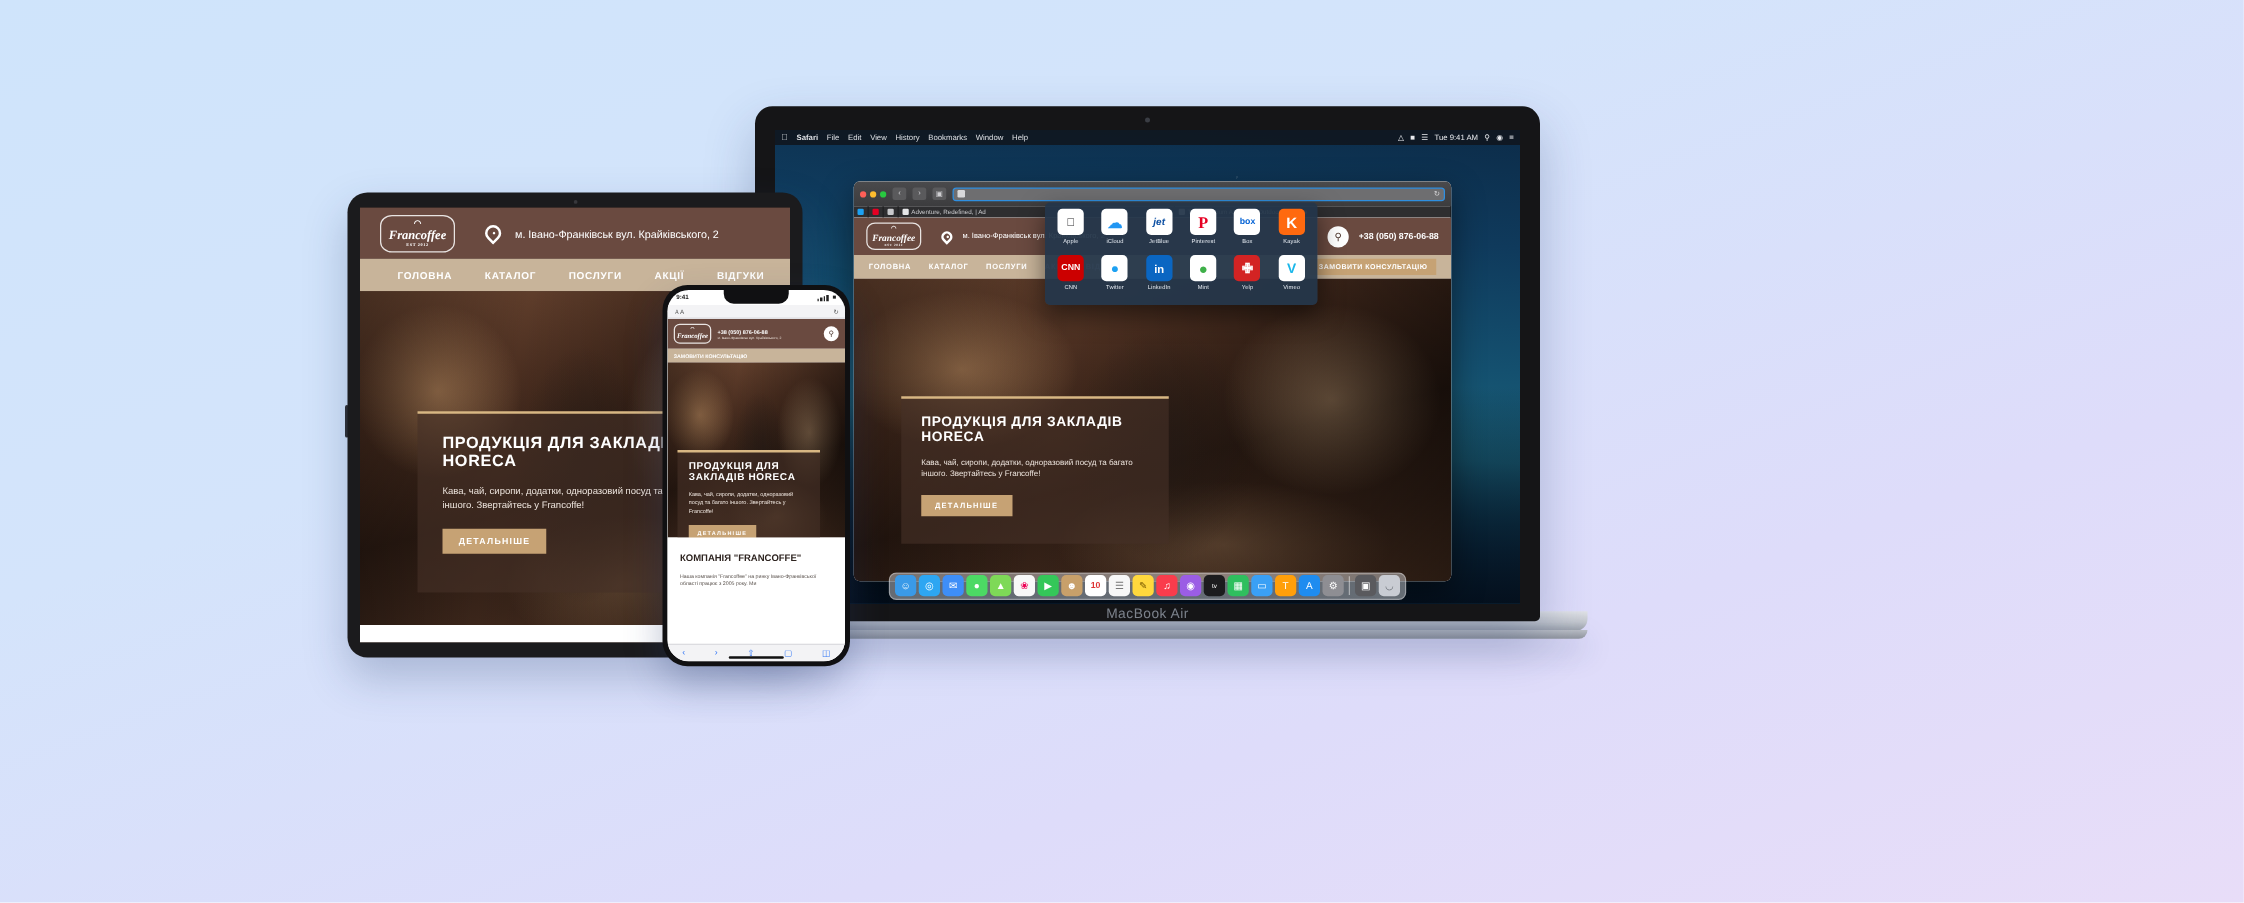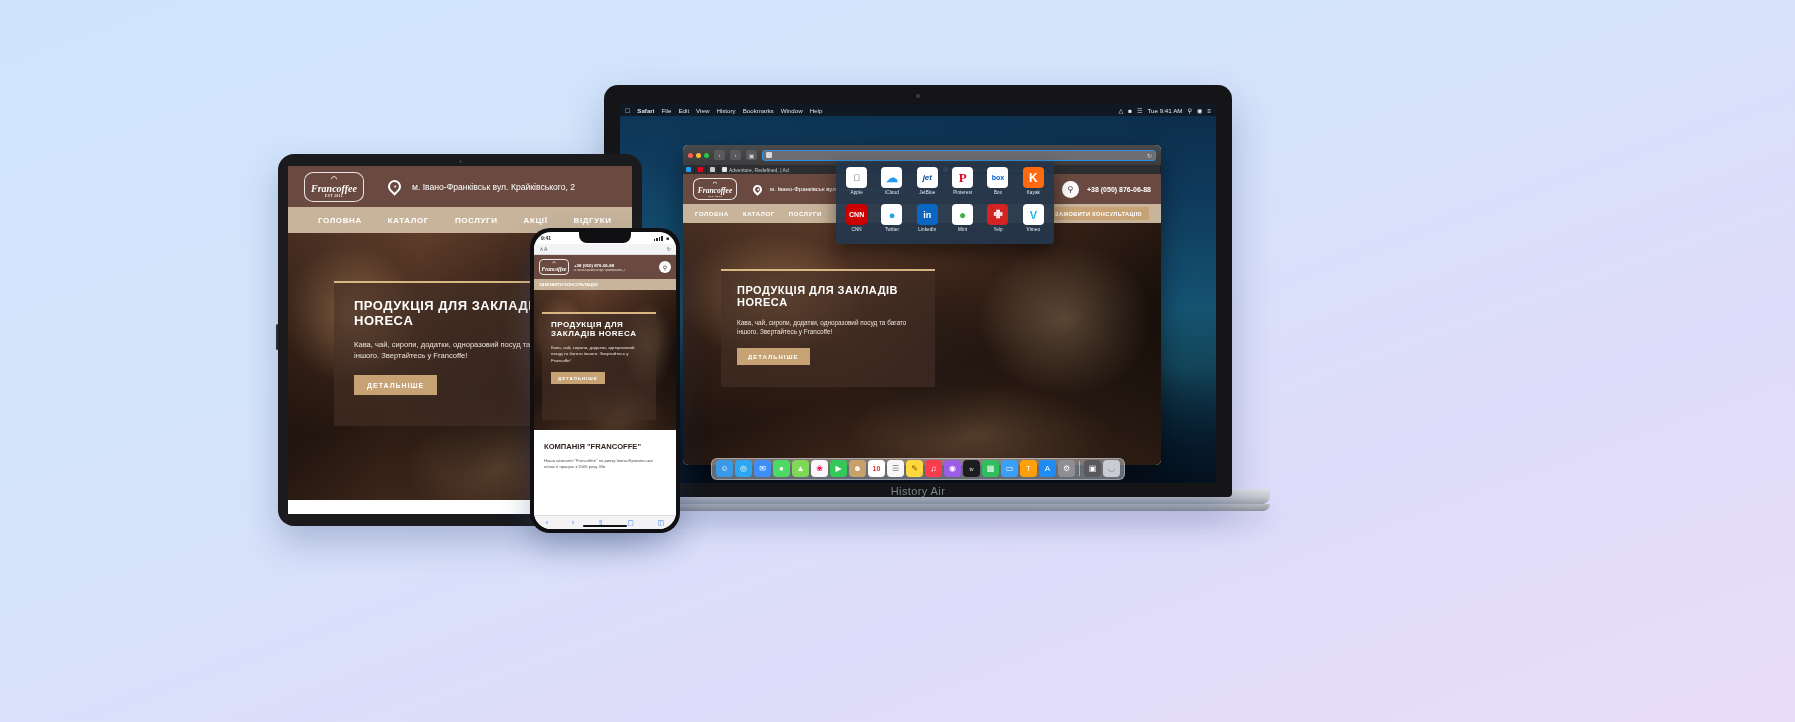--- a/index.html
+++ b/index.html
@@ -44,21 +44,21 @@
     border-radius:16%/28%;
   }
   .logo-badge .bird{ font-style:normal; line-height:1; }
   .logo-badge .est{ font-style:normal; letter-spacing:.5px; }
 
   .pin { display:inline-block; border:2px solid #fff; border-radius:50% 50% 50% 0;
          transform: rotate(-45deg); position:relative; }
   .pin::after{ content:""; position:absolute; left:50%; top:50%; transform:translate(-50%,-50%);
                border:1.5px solid #fff; border-radius:50%; }
 
-  .hero-panel{ position:absolute; background:rgba(70,48,38,.62); }
+  .hero-panel{ position:absolute; background:rgba(70,48,38,.62);margin-top:48px; }
   .hero-rule{ position:absolute; left:0; top:0; height:2px; background:#d8b783; }
   .hero-title{ color:#fff; font-weight:800; letter-spacing:.5px; line-height:1.12; text-transform:uppercase; }
   .hero-text{ color:#ece3dc; line-height:1.45; }
   .hero-btn{ background:#c6a274; color:#fff; font-weight:700; letter-spacing:1px;
              display:inline-flex; align-items:center; justify-content:center; text-transform:uppercase; }
 
   .phone-num{ color:#fff; font-weight:700; white-space:nowrap; }
   .cta-btn{ background:#c6a274; color:#fff; font-weight:700; letter-spacing:.4px;
             display:flex; align-items:center; justify-content:center; text-transform:uppercase; }
   .search-circle{ background:#fff; border-radius:50%; display:flex; align-items:center; justify-content:center; color:#4a3229; }
@@ -377,21 +377,21 @@
           <span class="di" style="background:#ff9f0a">T</span>
           <span class="di" style="background:#1e8cf0">A</span>
           <span class="di" style="background:#8e8e93">⚙</span>
           <span class="sep"></span>
           <span class="di" style="background:#5a5a5e">▣</span>
           <span class="di" style="background:#c9ccd3;color:#6a6e76">◡</span>
         </div>
       </div>
     </div>
 
-    <div class="mb-label">History Air</div>
+    <div class="mb-label">MacBook Air</div>
   </div>
 
   <div id="ipad">
     <div class="ip-btn"></div>
     <div class="ip-body">
       <div class="ip-cam"></div>
       <div class="ip-screen">
 
         <div class="site-header" style="height:41px;padding:0 16px">
           <div class="logo-badge" style="width:60px;height:30px;font-size:10px">

